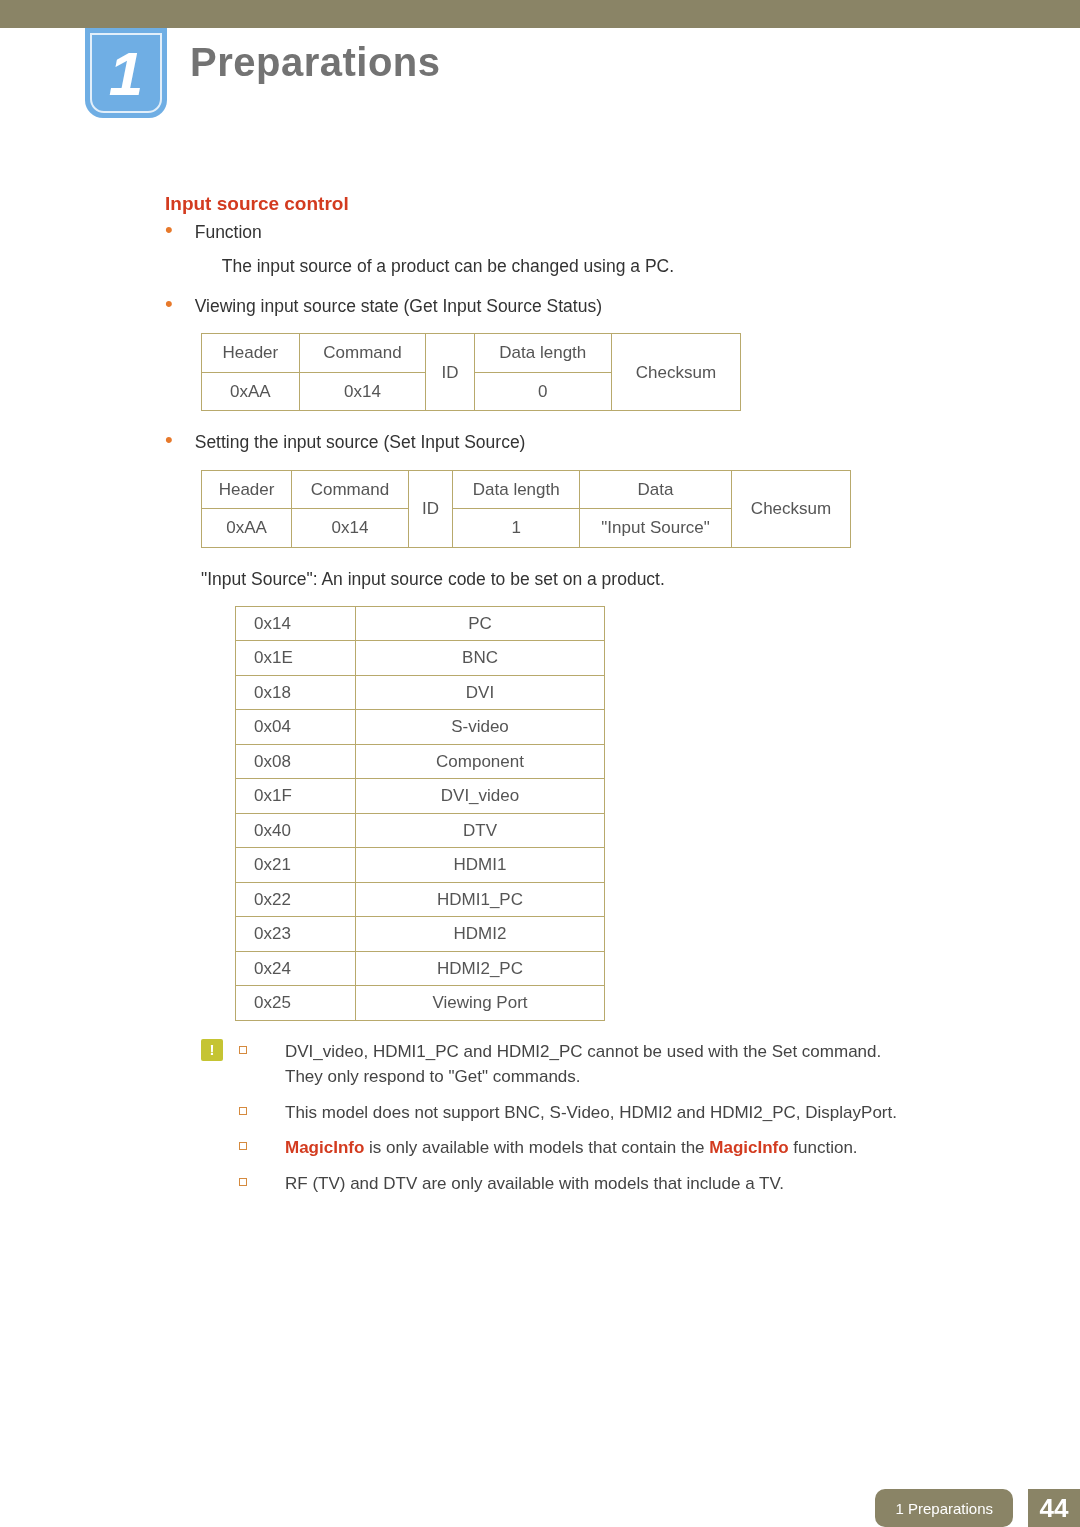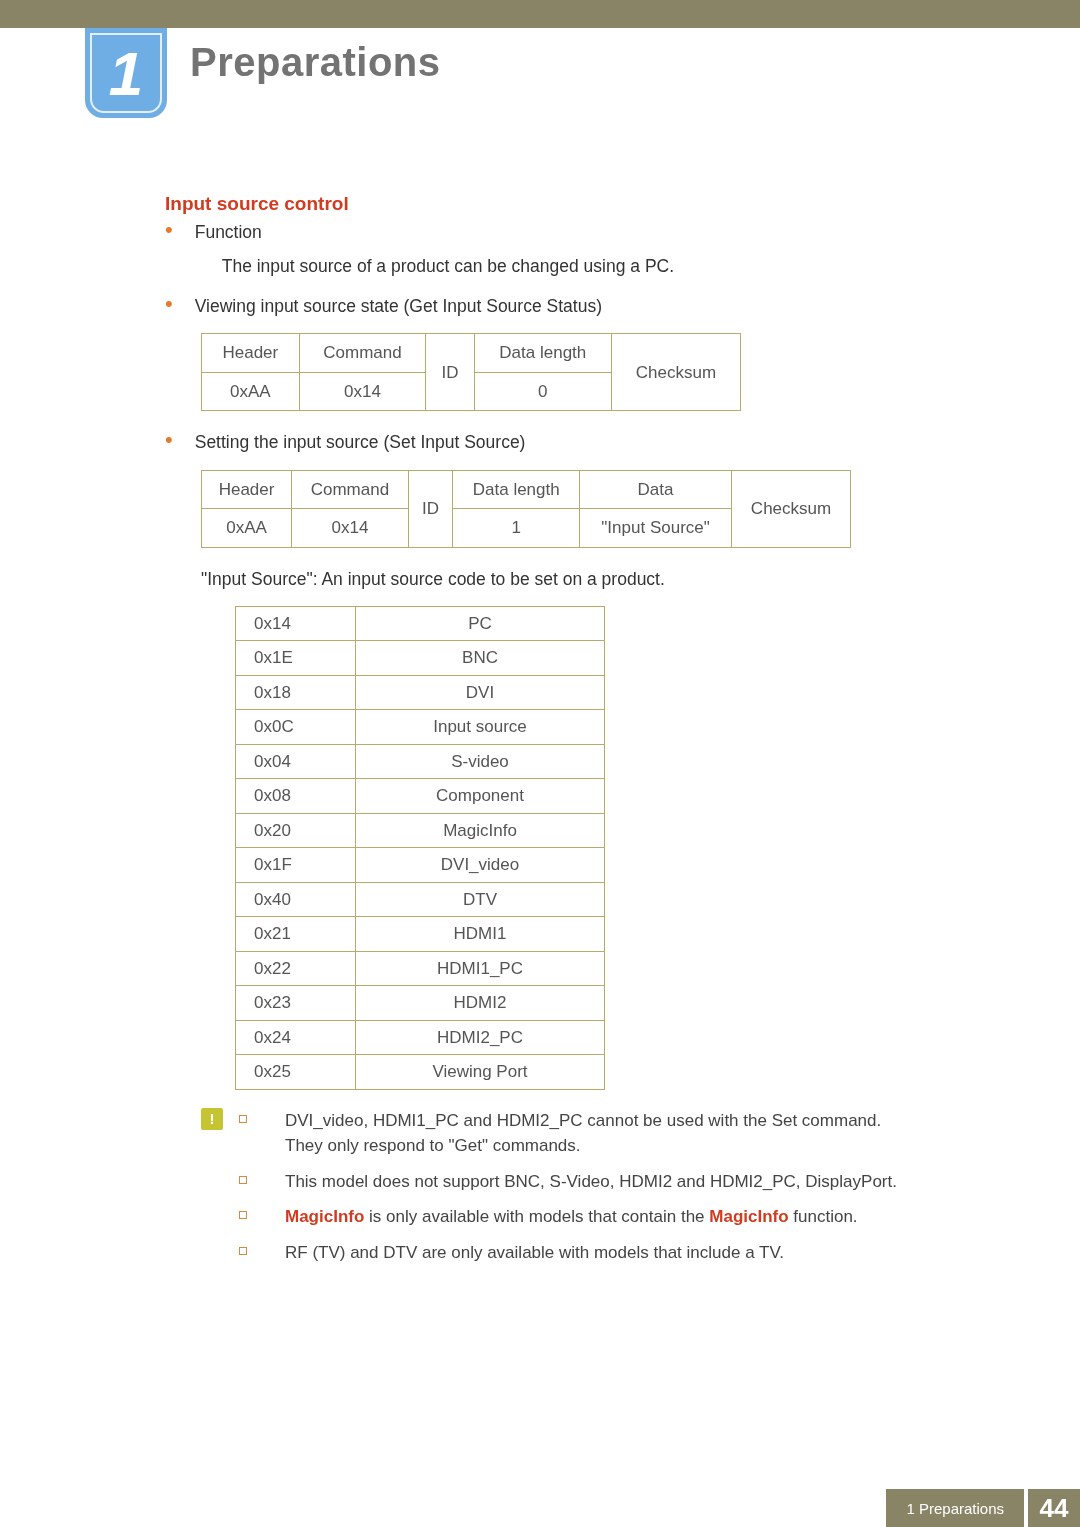--- a/index.html
+++ b/index.html
@@ -136,30 +136,31 @@
     height: 38px;
     display: flex;
     justify-content: flex-end;
     align-items: stretch;
   }
   .footer-label {
     background: #8a8466;
     color: #fff;
     font-size: 15px;
     padding: 9px 20px;
-    display: flex; align-items:center;
+    display: flex; align-items:center;border-radius:10px;
   }
   .footer-page {
     background: #8a8466;
     color: #fff;
     font-size: 26px;
     font-weight: bold;
     width: 56px;
     display: flex; align-items:center; justify-content:center;
     border-left: 4px solid #fff;
+    margin-left: 11px;
   }
 </style>
 </head>
 <body>
 
 <div class="top-band"></div>
 
 <div class="chapter-badge">
   <div class="inner">1</div>
 </div>
@@ -236,34 +237,26 @@
         </tr>
         <tr>
           <td>0x1E</td>
           <td>BNC</td>
         </tr>
         <tr>
           <td>0x18</td>
           <td>DVI</td>
         </tr>
         <tr>
-          <td>0x0C</td>
-          <td>Input source</td>
-        </tr>
-        <tr>
           <td>0x04</td>
           <td>S-video</td>
         </tr>
         <tr>
           <td>0x08</td>
           <td>Component</td>
-        </tr>
-        <tr>
-          <td>0x20</td>
-          <td>MagicInfo</td>
         </tr>
         <tr>
           <td>0x1F</td>
           <td>DVI_video</td>
         </tr>
         <tr>
           <td>0x40</td>
           <td>DTV</td>
         </tr>
         <tr>

